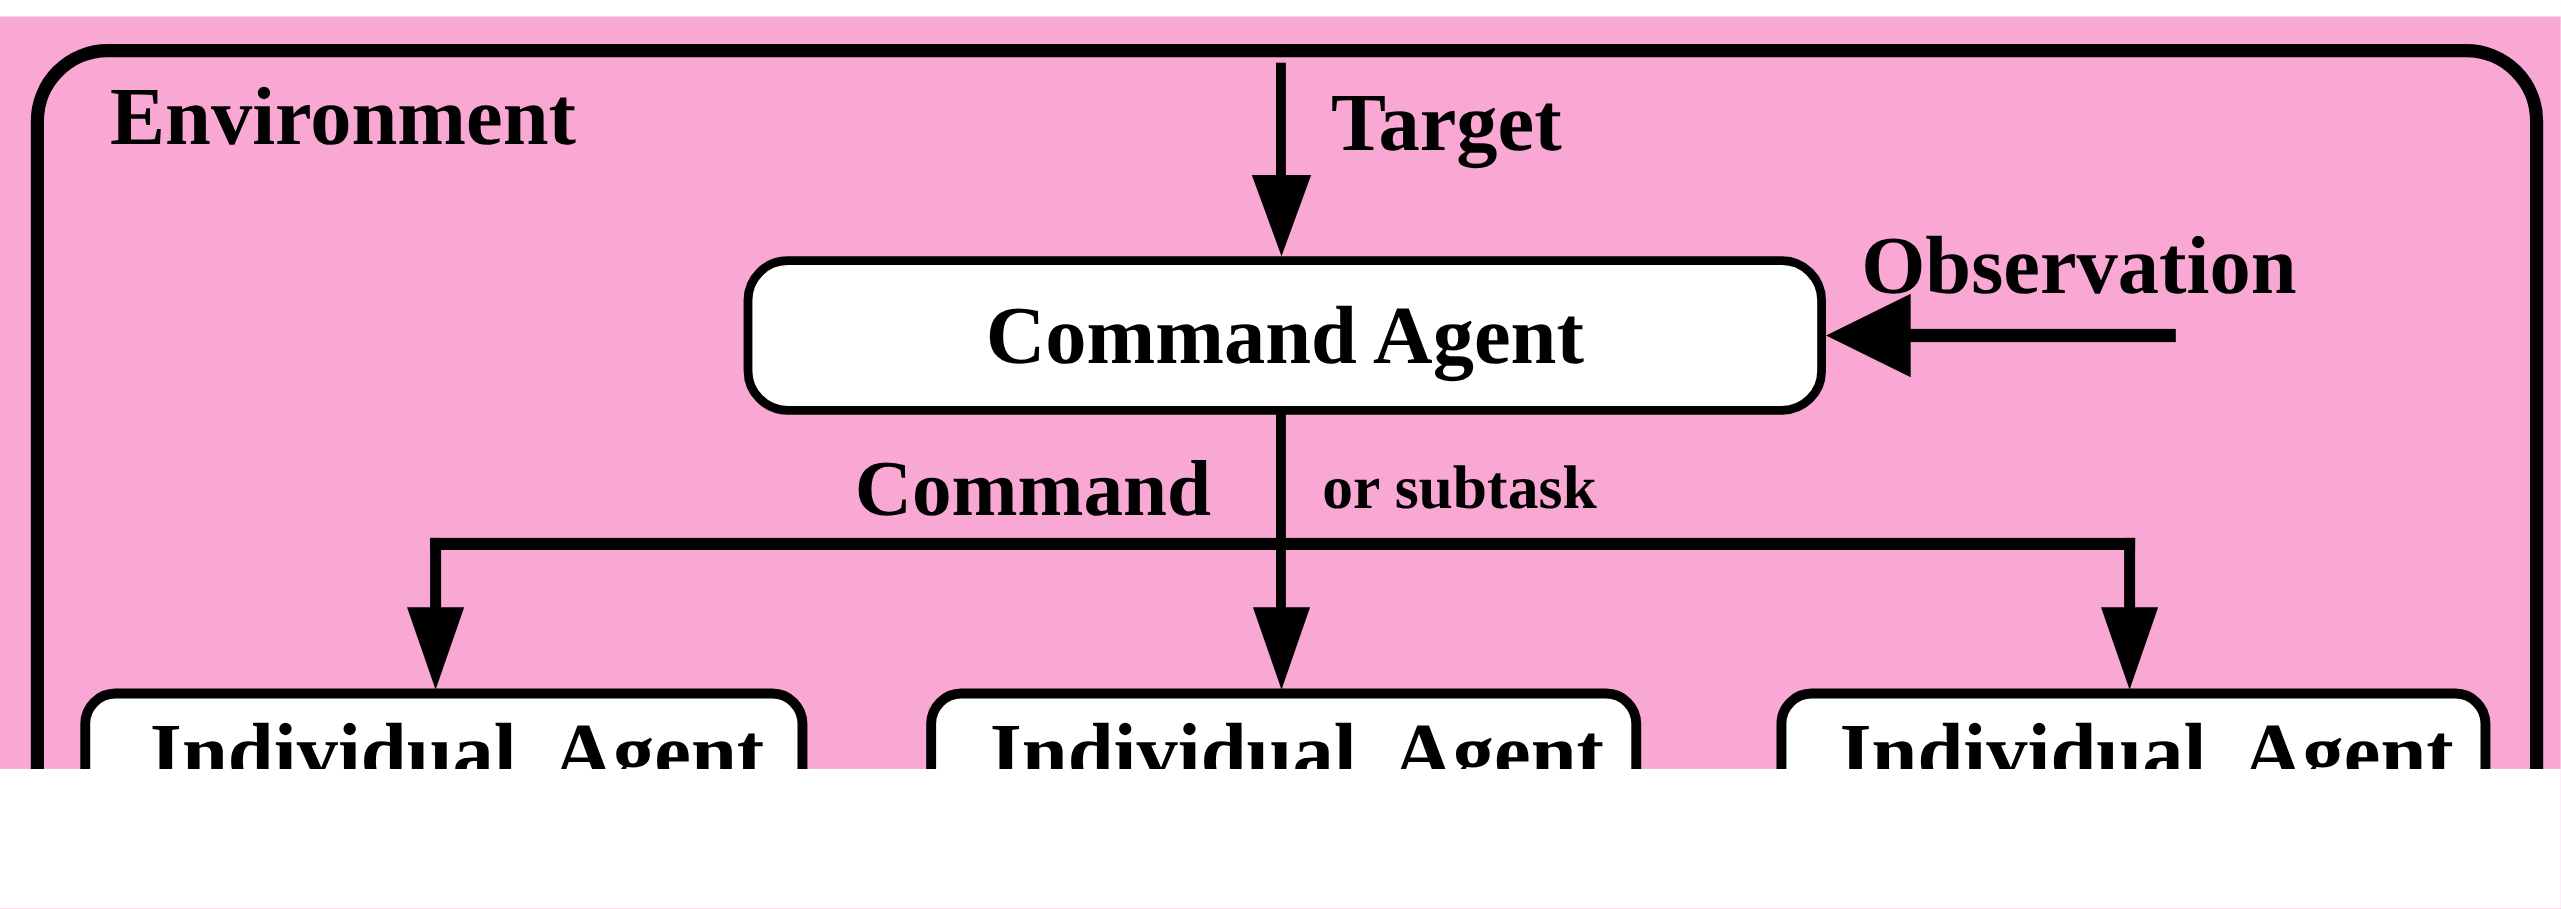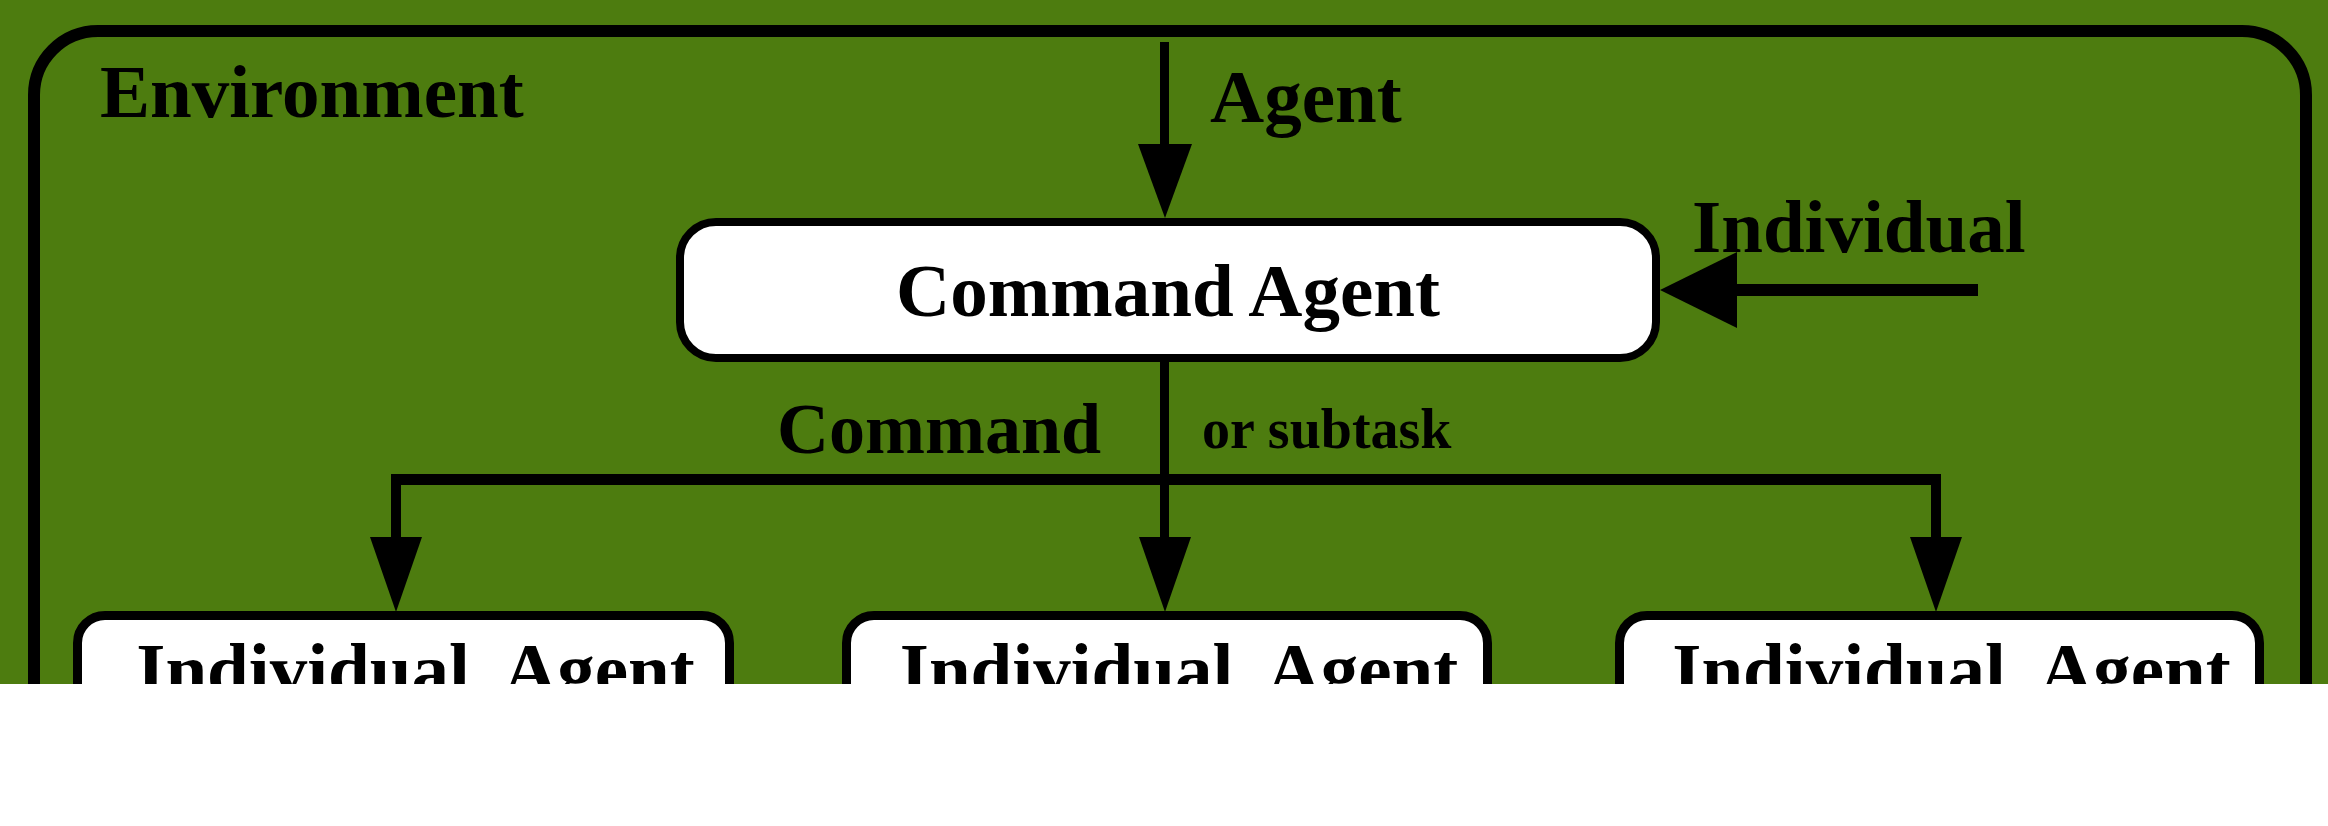--- a/index.html
+++ b/index.html
@@ -4,23 +4,24 @@
 <style>
   html, body {
     margin: 0;
     padding: 0;
     background: #ffffff;
   }
   #canvas {
     position: relative;
     width: 2328px;
     height: 684px;
-    background: #4d7c0f;
+    background: #f9a8d4;
     font-family: "Liberation Serif", "DejaVu Serif", serif;
     overflow: hidden;
+    margin-top: 15px;
   }
   .node {
     position: absolute;
     box-sizing: border-box;
     border-style: solid;
     border-color: #000000;
     background: #ffffff;
     display: flex;
     align-items: center;
     justify-content: center;
@@ -104,27 +105,27 @@
 </head>
 <body>
 
 <div id="canvas">
 
   <div class="node env-box"></div>
   <div class="lbl lbl-environment">Environment</div>
 
   <div class="line line-target-v"></div>
   <div class="arrowhead-down ah-target"></div>
-  <div class="lbl lbl-target">Agent</div>
+  <div class="lbl lbl-target">Target</div>
 
   <div class="node central-box">
     <span class="lbl-in">Command Agent</span>
   </div>
 
-  <div class="lbl lbl-observation">Individual</div>
+  <div class="lbl lbl-observation">Observation</div>
   <div class="line line-observation-h"></div>
   <div class="arrowhead-left"></div>
 
   <div class="line line-command-v"></div>
   <div class="lbl lbl-command">Command</div>
   <div class="lbl lbl-subtask">or subtask</div>
 
   <div class="line line-branch-h"></div>
   <div class="line line-drop-left"></div>
   <div class="line line-drop-right"></div>

